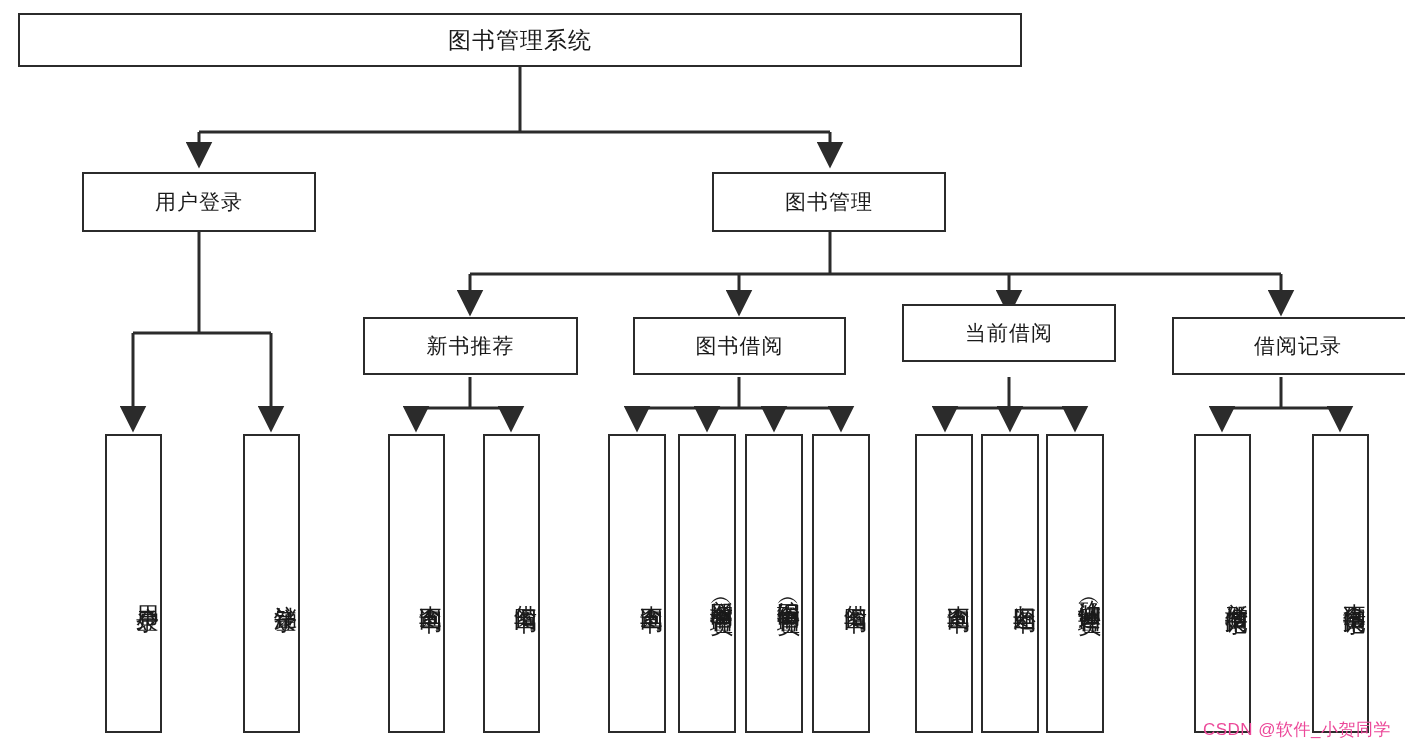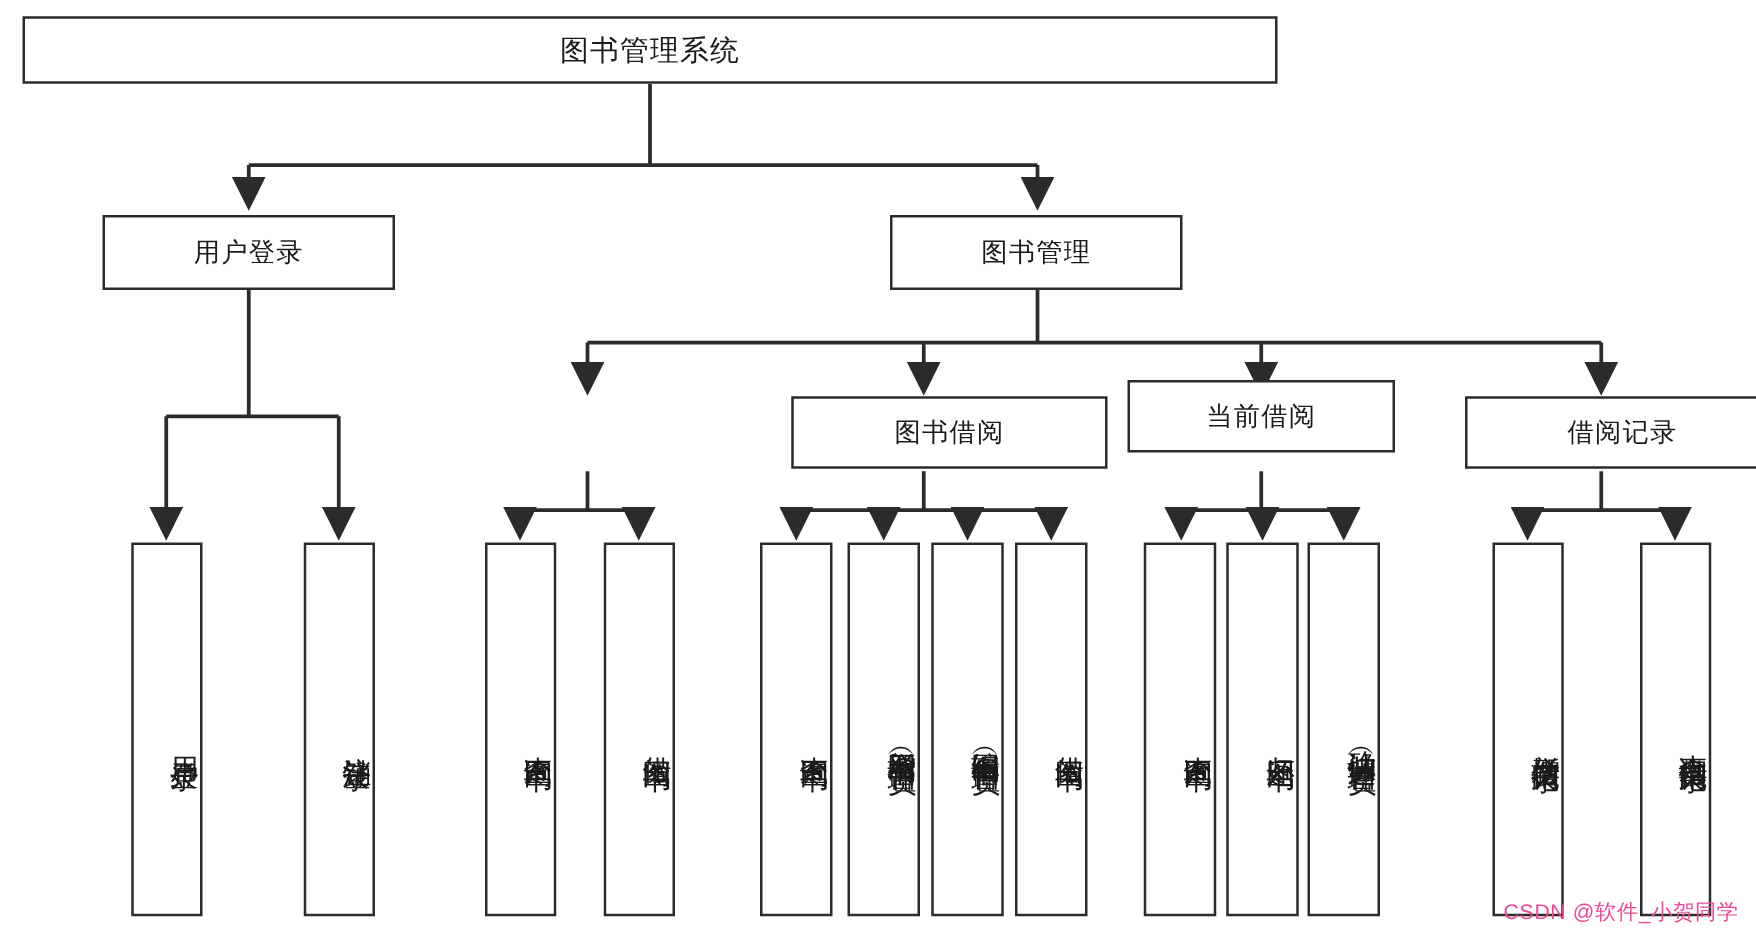--- a/index.html
+++ b/index.html
@@ -126,22 +126,25 @@
   </div>
 
   <div class="node horiz" style="left:82px; top:172px; width:234px; height:60px;">
     <span>用户登录</span>
   </div>
 
   <div class="node horiz" style="left:712px; top:172px; width:234px; height:60px;">
     <span>图书管理</span>
   </div>
 
-
-  <div class="node horiz" style="left:633px; top:317px; width:253px; height:58px;">
+  <div class="node horiz" style="left:363px; top:317px; width:215px; height:58px;">
+    <span>新书推荐</span>
+  </div>
+
+  <div class="node horiz" style="left:633px; top:317px; width:213px; height:58px;">
     <span>图书借阅</span>
   </div>
 
   <div class="node horiz" style="left:902px; top:304px; width:214px; height:58px;">
     <span>当前借阅</span>
   </div>
 
   <div class="node horiz" style="left:1172px; top:317px; width:252px; height:58px;">
     <span>借阅记录</span>
   </div>

